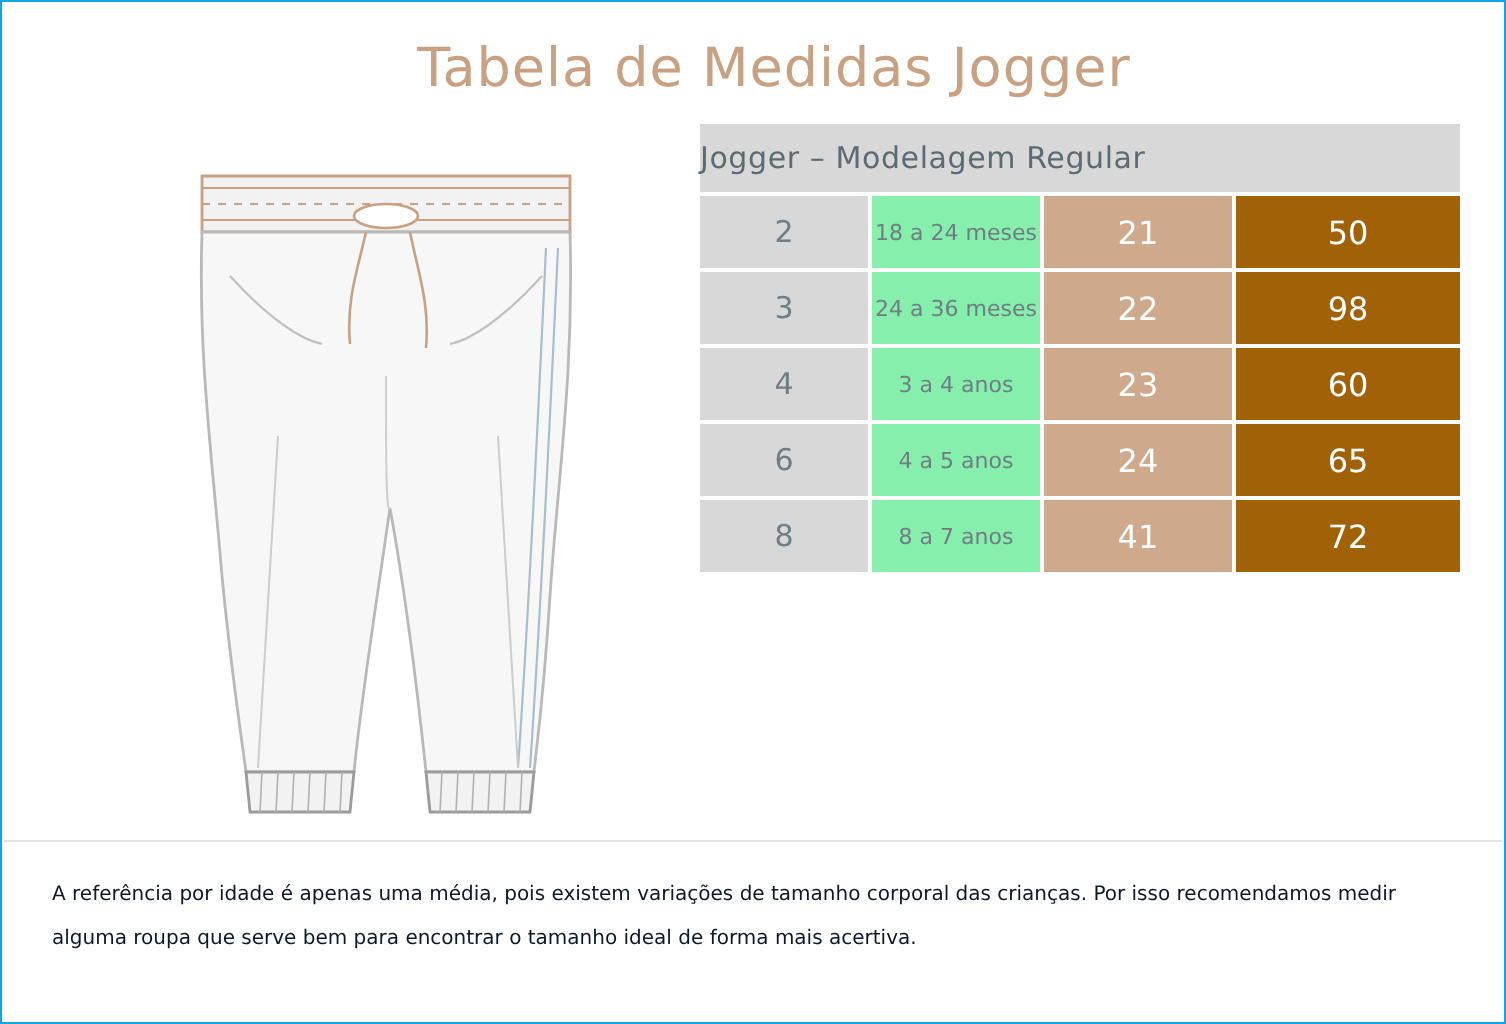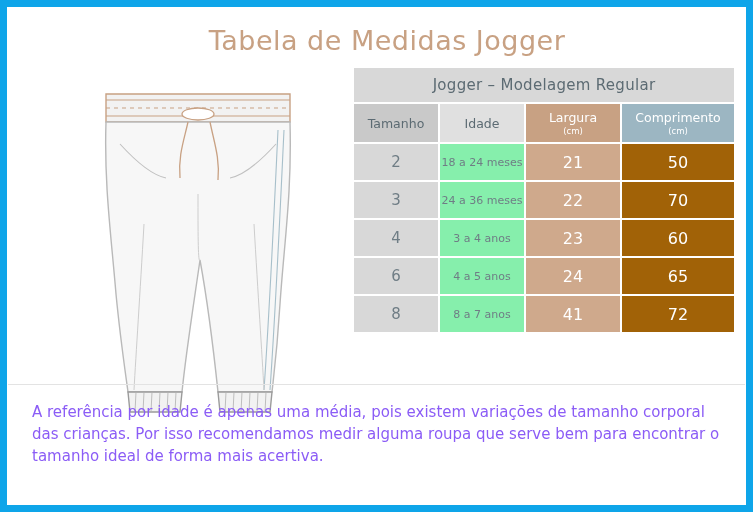--- a/index.html
+++ b/index.html
@@ -11,21 +11,21 @@
     height: 512px;
     background: #ffffff;
     font-family: "DejaVu Sans", sans-serif;
     overflow: hidden;
   }
   .page {
     position: relative;
     width: 753px;
     height: 512px;
     box-sizing: border-box;
-    border: 7px solid #0ea5e9;
+    border: 1px solid #0ea5e9;
     background: #ffffff;
     padding-left: 21px;
   }
   .title {
     text-align: center;
     font-size: 27px;
     color: #c8a183;
     font-weight: normal;
     letter-spacing: 0.5px;
     padding-top: 18px;
@@ -55,21 +55,21 @@
     table-layout: fixed;
   }
   table.size-table td, table.size-table th {
     padding: 0;
     margin: 0;
   }
   .tbl-title {
     background: #d8d8d8;
     color: #5c6b73;
     font-size: 15px;
-    text-align: center;
+    text-align: left;
     height: 34px;
     vertical-align: middle;
     font-weight: normal;
     letter-spacing: 0.3px;
   }
   .hdr {
     height: 38px;
     text-align: center;
     vertical-align: middle;
     font-size: 12.5px;
@@ -119,26 +119,26 @@
   }
   .cell-length {
     background: #a16207;
     color: #ffffff;
   }
   .footnote {
     position: absolute;
     left: 1px;
     right: 1px;
     bottom: 1px;
-    height: 120px;
+    height: 90px;
     border-top: 1px solid #e3e3e3;
     box-sizing: border-box;
     padding: 16px 24px 0 24px;
-    color: #8b5cf6;
-    font-size: 15px;
+    color: #0f172a;
+    font-size: 10px;
     line-height: 22px;
   }
   .col-1 { width: 84px; }
   .col-2 { width: 84px; }
   .col-3 { width: 94px; }
   .col-4 { width: 112px; }
 </style>
 </head>
 <body>
 
@@ -209,48 +209,32 @@
         <colgroup>
           <col class="col-1">
             <col class="col-2">
             <col class="col-3">
             <col class="col-4">
         </colgroup>
         <tbody>
           <tr>
             <td class="tbl-title" colspan="4">Jogger – Modelagem Regular</td>
           </tr>
-          <tr>
-            <th class="hdr hdr-gray">
-              <span>Tamanho</span>
-            </th>
-            <th class="hdr hdr-gray2">
-              <span>Idade</span>
-            </th>
-            <th class="hdr hdr-tan">
-              <span>Largura</span>
-              <span class="unit">(cm)</span>
-            </th>
-            <th class="hdr hdr-blue">
-              <span>Comprimento</span>
-              <span class="unit">(cm)</span>
-            </th>
-          </tr>
 
           <tr>
             <td class="cell cell-size">2</td>
             <td class="cell cell-age">18 a 24 meses</td>
             <td class="cell cell-width">21</td>
             <td class="cell cell-length">50</td>
           </tr>
           <tr>
             <td class="cell cell-size">3</td>
             <td class="cell cell-age">24 a 36 meses</td>
             <td class="cell cell-width">22</td>
-            <td class="cell cell-length">70</td>
+            <td class="cell cell-length">98</td>
           </tr>
           <tr>
             <td class="cell cell-size">4</td>
             <td class="cell cell-age">3 a 4 anos</td>
             <td class="cell cell-width">23</td>
             <td class="cell cell-length">60</td>
           </tr>
           <tr>
             <td class="cell cell-size">6</td>
             <td class="cell cell-age">4 a 5 anos</td>

